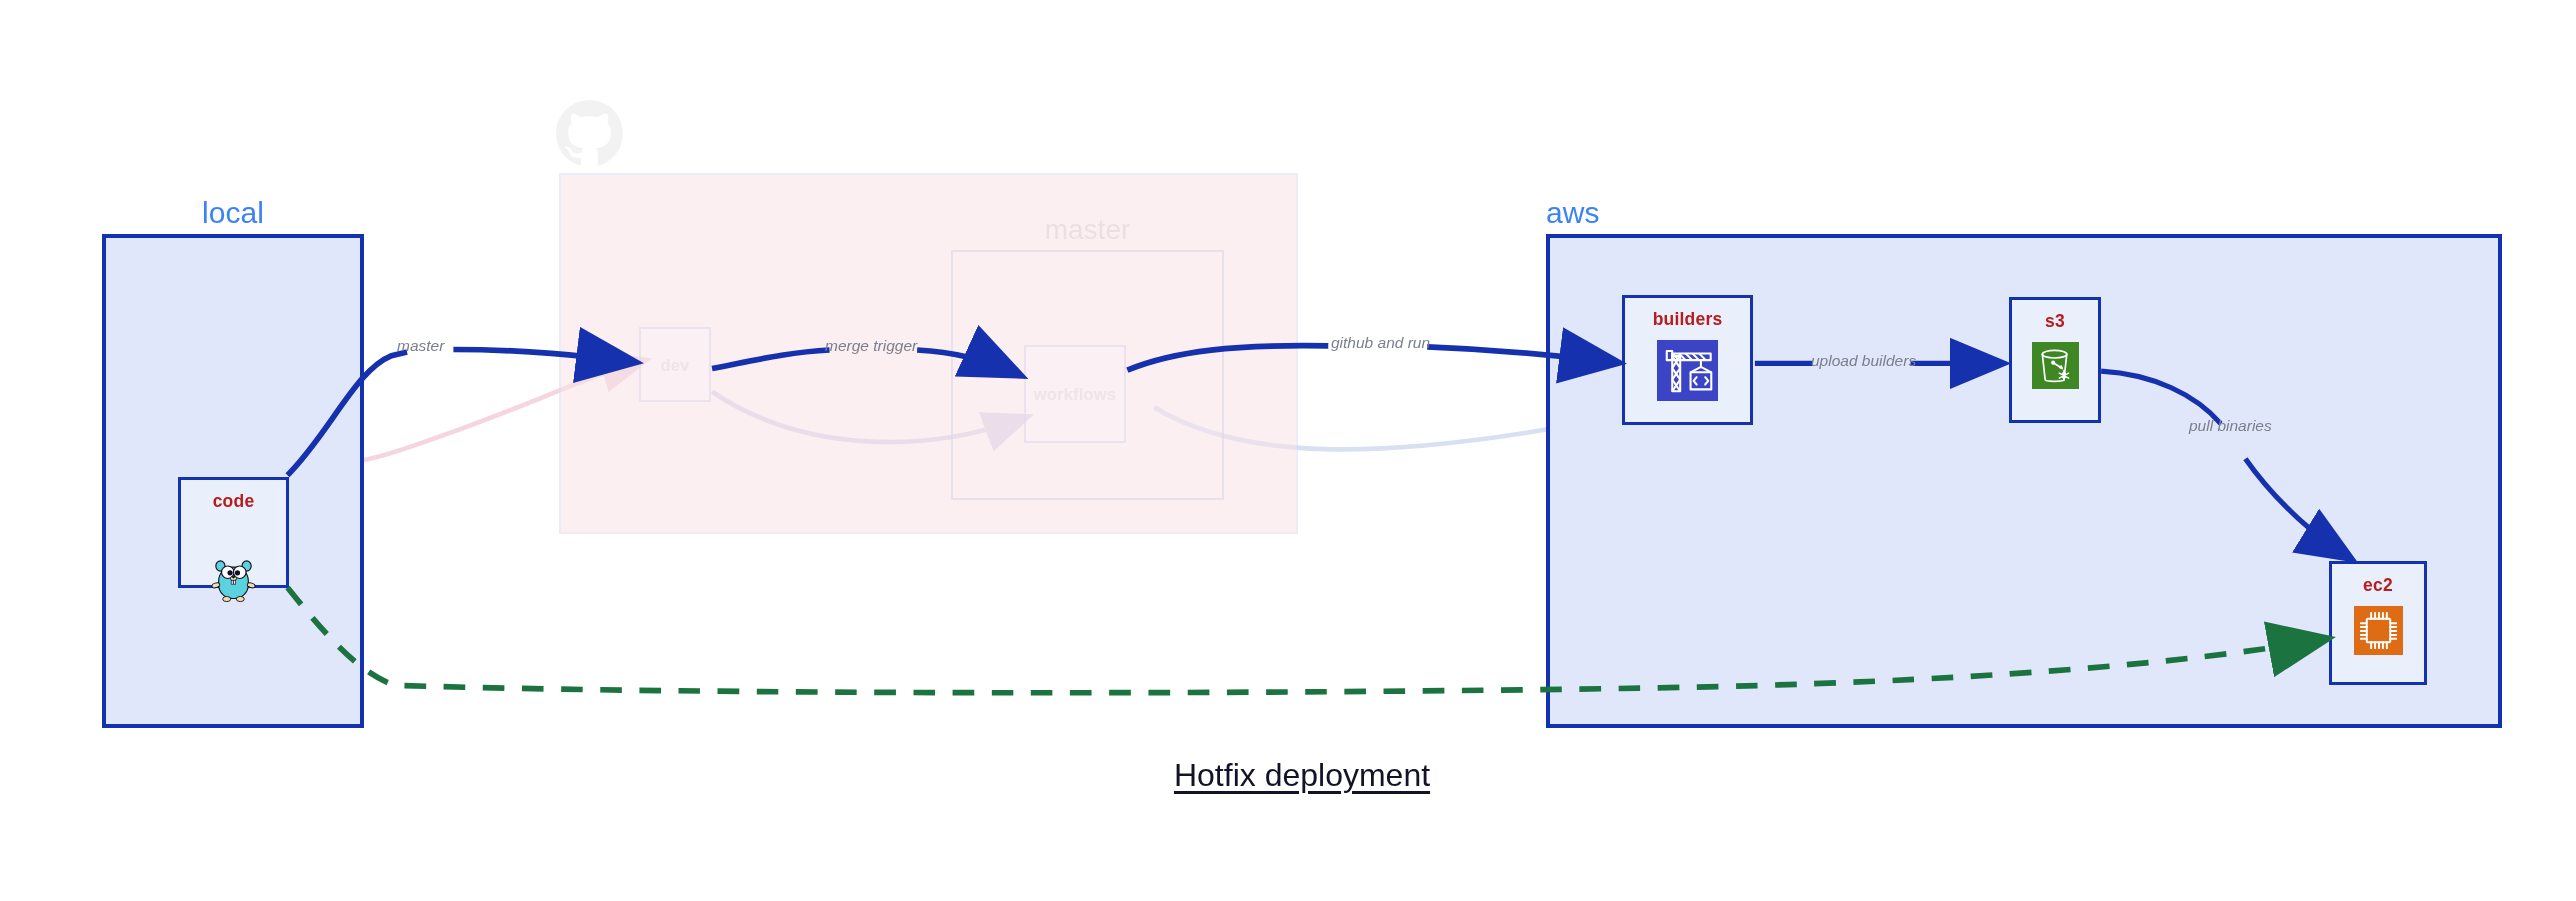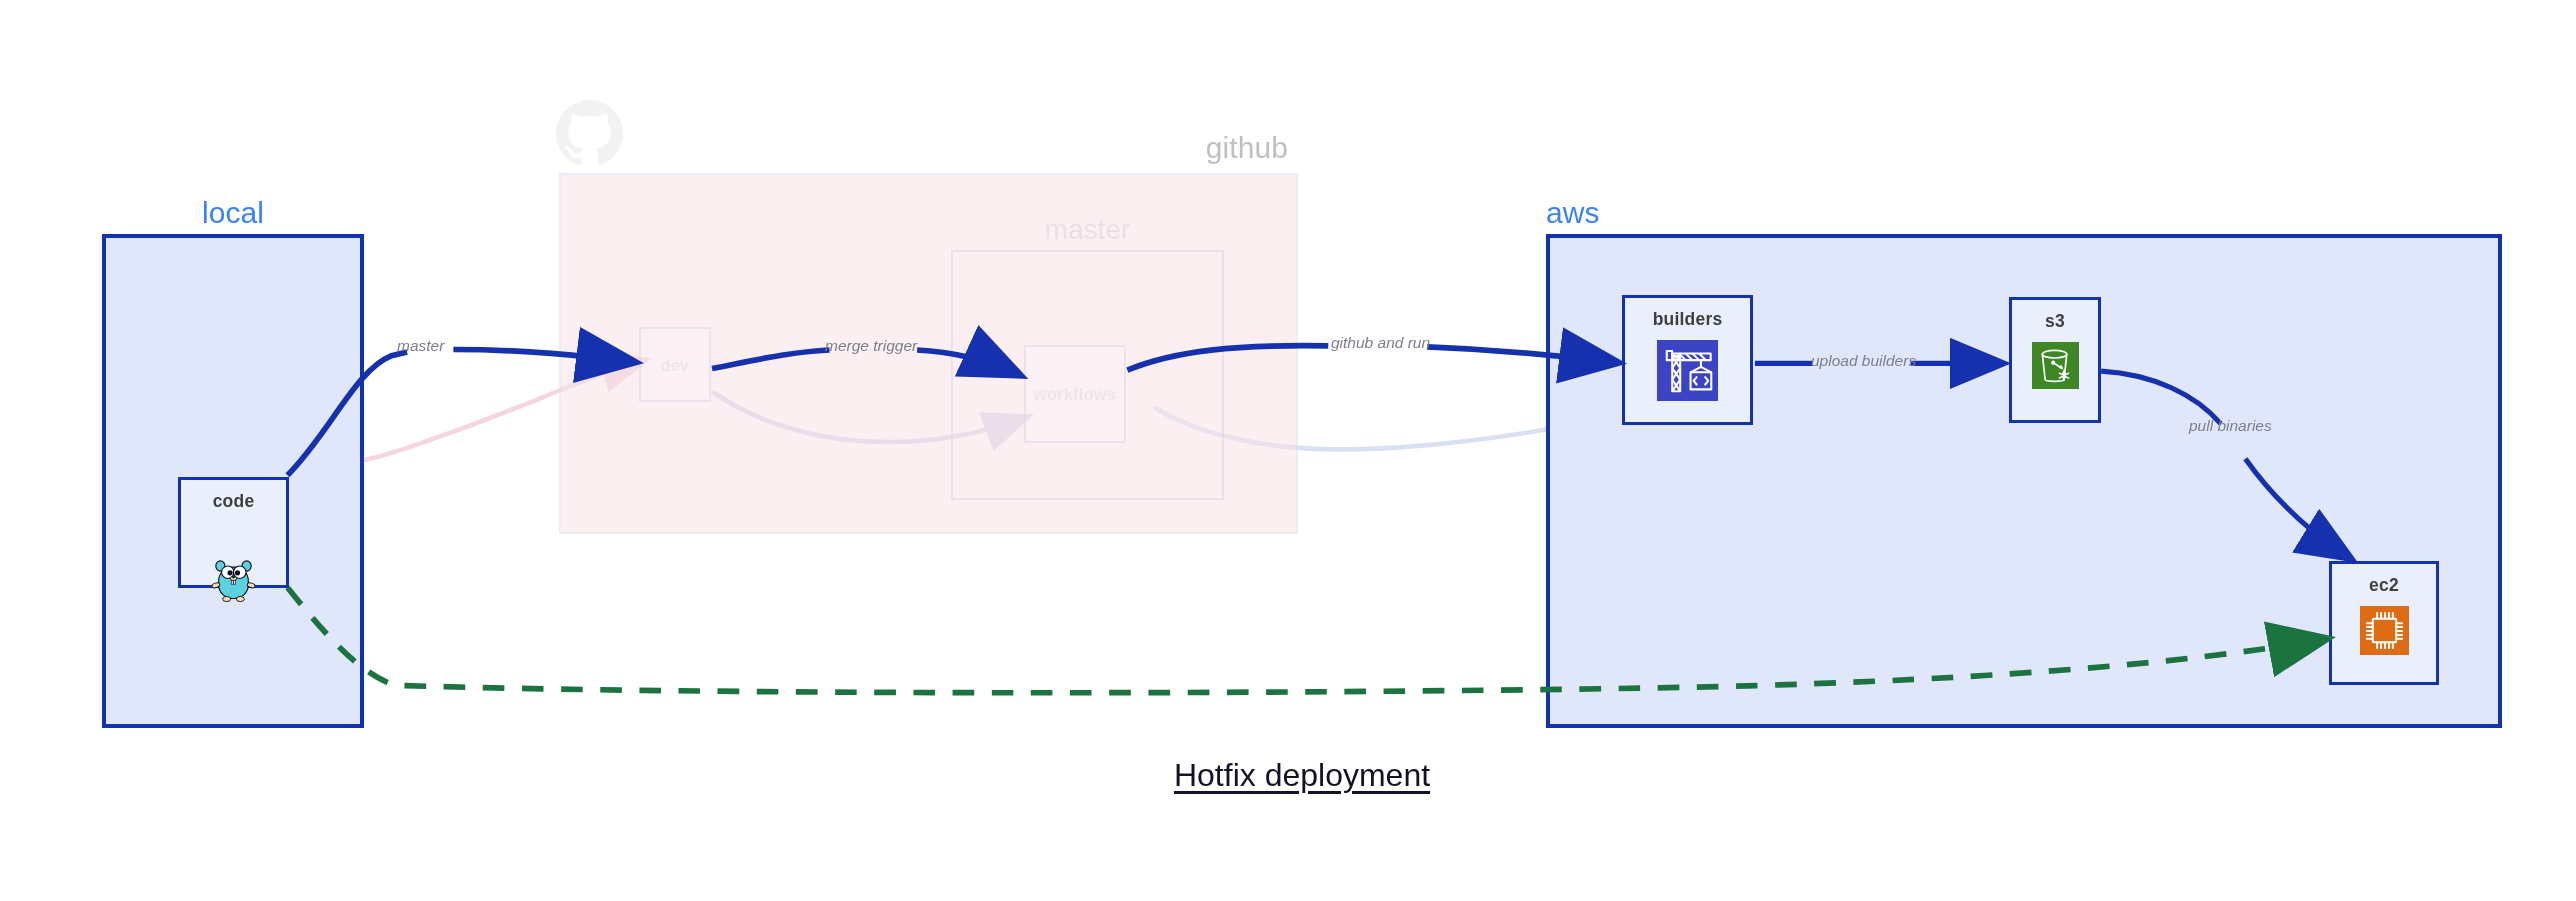--- a/index.html
+++ b/index.html
@@ -67,21 +67,21 @@
     box-sizing: border-box;
     border: 3.6px solid #1232b0;
     background: #eaeffc;
     display: flex;
     flex-direction: column;
     align-items: center;
   }
   .node .node-title {
     font-size: 17.5px;
     font-weight: bold;
-    color: #404040;
+    color: #b91c1c;
     margin-top: 11.3px;
     letter-spacing: 0.2px;
   }
   .node .node-icon {
     margin-top: 9.3px;
   }
   .node.ghost {
     border: 2.1px solid #ddd9ea;
     background: rgba(255,255,255,0.10);
   }
@@ -202,21 +202,20 @@
                -.28-.15-.68-.52-.01-.53.63-.01 1.08.58 1.23.82.72 1.21 1.87.87 2.33.66
                .07-.52.28-.87.51-1.07-1.78-.2-3.64-.89-3.64-3.95 0-.87.31-1.59.82-2.15
                -.08-.2-.36-1.02.08-2.12 0 0 .67-.21 2.2.82.64-.18 1.32-.27 2-.27.68 0 1.36.09 2 .27
                1.53-1.04 2.2-.82 2.2-.82.44 1.1.16 1.92.08 2.12.51.56.82 1.27.82 2.15
                0 3.07-1.87 3.75-3.65 3.95.29.25.54.73.54 1.48 0 1.07-.01 1.93-.01 2.2
                0 .21.15.46.55.38A8.01 8.01 0 0 0 16 8c0-4.42-3.58-8-8-8z"></path>
     </svg>
   </span>
 
   <div class="group github" style="left:559px; top:173px; width:739px; height:361px;"></div>
-  <div class="group-label faded" style="left:559px; top:131px; width:729px; text-align:right;">github</div>
 
   <div class="subframe" style="left:951px; top:250px; width:273px; height:250px; opacity:0.55;"></div>
   <div class="subframe-label" style="left:951px; top:214px; width:273px; text-align:center; opacity:0.55;">master</div>
 
   <div class="node ghost" style="left:639px; top:327px; width:72px; height:75px; opacity:0.55;">
     <span class="node-title">dev</span>
   </div>
 
   <div class="node ghost" style="left:1024px; top:345px; width:102px; height:98px; opacity:0.55;">
     <span class="node-title">workflows</span>
@@ -266,21 +265,21 @@
 
           <g stroke-width="3">
             <path d="M68,60 L68,82 M58,66 L78,77 M78,66 L58,77"></path>
             <path d="M68,64 L65,67 M68,64 L71,67 M68,78 L65,75 M68,78 L71,75"></path>
           </g>
         </g>
       </svg>
     </span>
   </div>
 
-  <div class="node" style="left:2329px; top:561px; width:110px; height:124px;">
+  <div class="node" style="left:2329px; top:561px; width:98px; height:124px;">
     <span class="node-title">ec2</span>
     <span class="node-icon">
       <svg width="49" height="49" viewBox="0 0 100 100" class="icon-sq">
         <rect x="0" y="0" width="100" height="100" fill="#dd6c14"></rect>
         <g fill="none" stroke="#ffffff" stroke-width="4" stroke-linecap="round">
           <rect x="26" y="26" width="48" height="48" rx="2"></rect>
 
           <path d="M35,26 L35,14 M43,26 L43,14 M51,26 L51,14 M59,26 L59,14 M67,26 L67,14"></path>
 
           <path d="M35,74 L35,86 M43,74 L43,86 M51,74 L51,86 M59,74 L59,86 M67,74 L67,86"></path>

